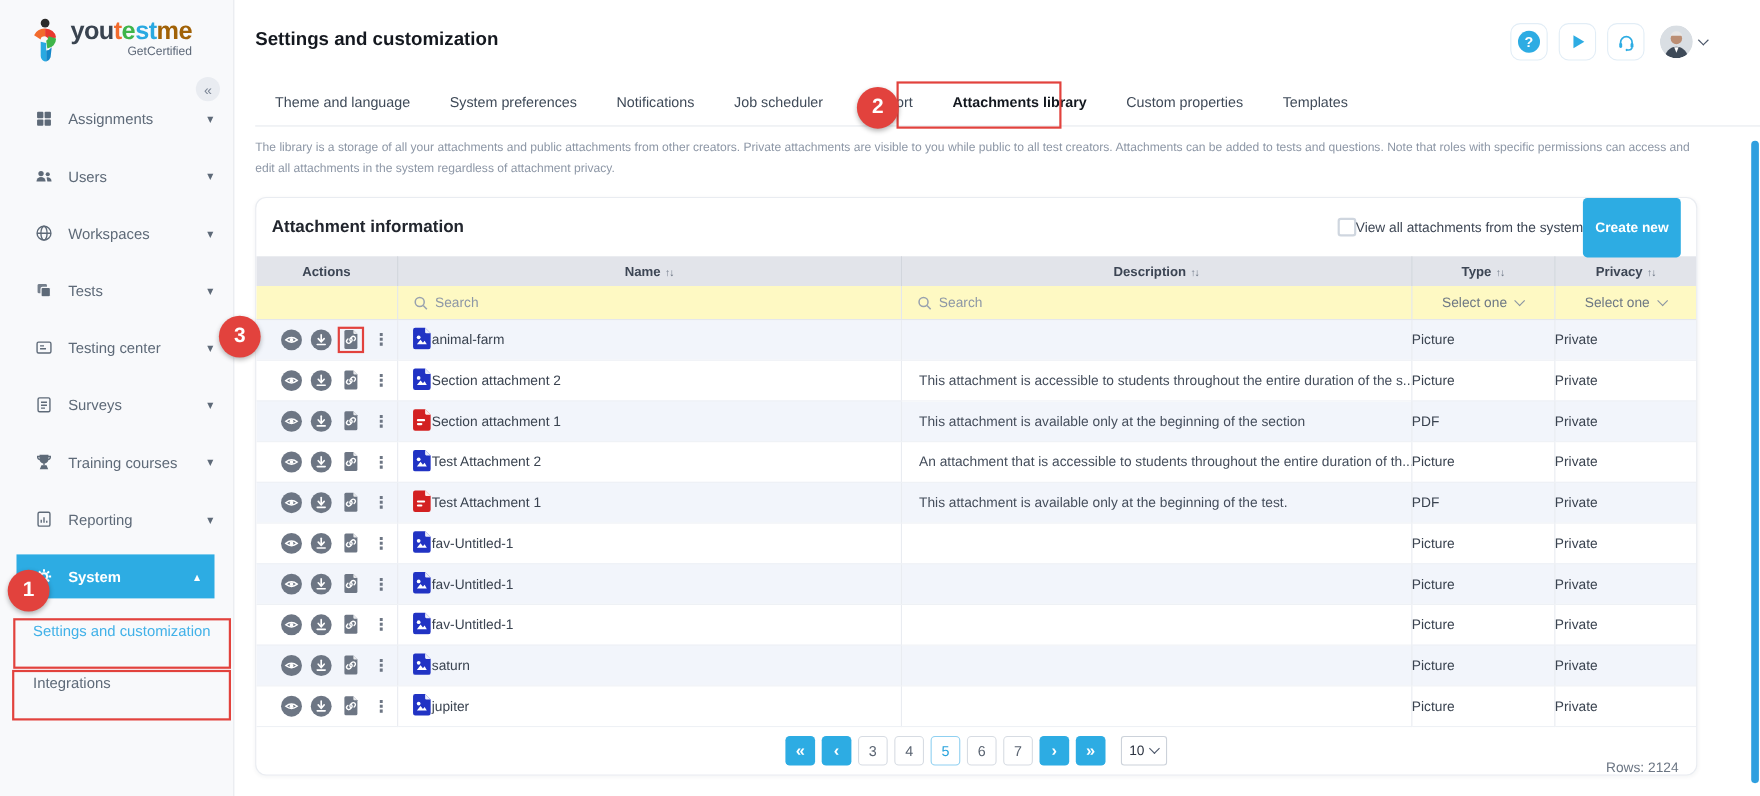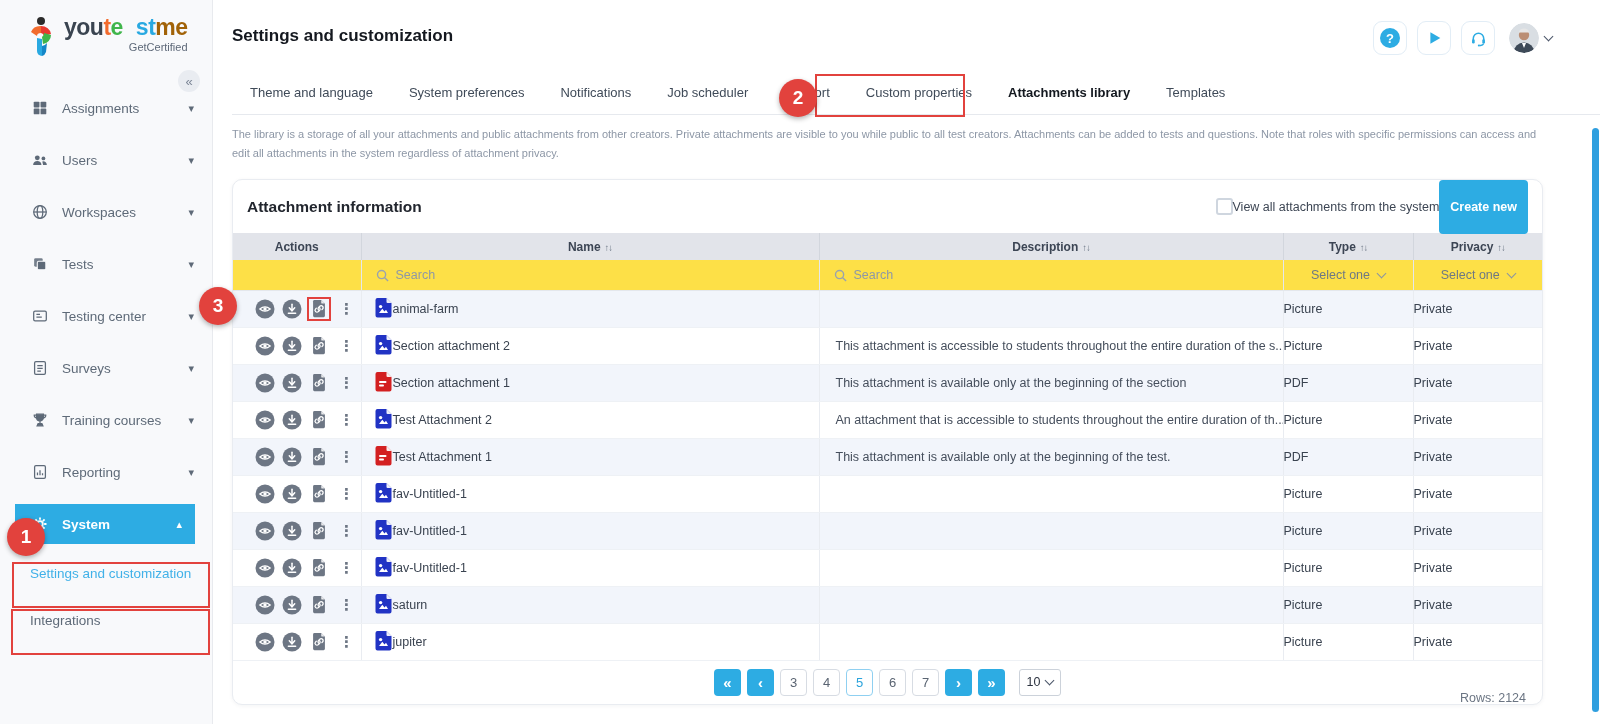--- a/index.html
+++ b/index.html
@@ -47,21 +47,21 @@
   .card-title { font-size:15.5px; font-weight:700; color:#22262e; }
   .card-head-right { margin-left:auto; display:flex; align-items:center; }
   .checkbox { width:17px; height:17px; border:2px solid #cfd6df; border-radius:3px; background:#fff; cursor:pointer; }
   .viewall-label { font-size:12.5px; color:#3d4654; }
   .btn-primary { background:#2dace3; color:#fff; border:none; border-radius:4px; font-size:12.5px; font-weight:600; padding:20px 11px; cursor:pointer; font-family:inherit; }
   
   table { width:100%; border-collapse:collapse; table-layout:fixed; }
   thead th { height:27px; background:#e2e4ea; font-size:12px; font-weight:700; color:#3c4554; border-right:1px solid #d2d6dd; text-align:center; }
   thead th:last-child { border-right:none; }
   thead th .sort { font-size:9.5px; color:#6d7786; margin-left:4px; letter-spacing:-1px; font-weight:400; }
-  tr.filter td { height:30px; background:#fde047; border-right:1px solid #e4e7ec; border-bottom:1px solid #e4e7ec; }
+  tr.filter td { height:30px; background:#fef9c3; border-right:1px solid #e4e7ec; border-bottom:1px solid #e4e7ec; }
   tr.filter td:last-child { border-right:none; }
   .searchbox { display:flex; align-items:center; gap:7px; padding-left:14px; }
   .searchbox input { border:none; outline:none; background:transparent; font-size:12.5px; color:#4a5260; width:85%; font-family:inherit; }
   .searchbox input::placeholder { color:#8e98a6; }
   .selectchip { display:flex; align-items:center; justify-content:center; gap:8px; font-size:12.5px; color:#6e7884; cursor:pointer; }
   tbody td { height:37px; border-bottom:1px solid #eef1f5; border-right:1px solid #e9ecf1; font-size:12.5px; color:#3a4350; }
   tbody td:last-child { border-right:none; }
   tbody tr:nth-child(even) { background:#f2f5fb; }
   .acts { display:flex; align-items:center; gap:7px; padding-left:22px; }
   .abtn { width:20px; height:20px; display:flex; align-items:center; justify-content:center; cursor:pointer; position:relative; }
@@ -92,21 +92,21 @@
   <div class="logo">
     <svg class="logo-mark" viewBox="0 0 34 46">
       <circle cx="17" cy="5" r="4" fill="#2b2b2b"></circle>
       <path d="M7 16 a10 9 0 0 1 10 -6 v7 a4 3 0 0 0 -4 3 z" fill="#f26b2d"></path>
       <path d="M17 10 a10 9 0 0 1 10 8 l-7 2 a4 4 0 0 0 -3 -3 z" fill="#e8392f"></path>
       <path d="M27 19 a9 9 0 0 1 -8 9 l-1 -7 a4 4 0 0 0 2 -4 z" fill="#3fb54a"></path>
       <path d="M13 22 l5 1 v17 a5 5 0 0 1 -5 -5 z" fill="#29a9e1"></path>
       <path d="M18 30 a7 7 0 0 0 5 -3 l-1 9 a6 6 0 0 1 -4 4 z" fill="#1487c8"></path>
     </svg>
     <span class="logo-txt">
-      <span class="logo-word" id="logo-word"><span style="color: rgb(58, 68, 80);">you</span><span style="color: rgb(242, 107, 45);">t</span><span style="color: rgb(63, 181, 74);">e</span><span style="color: rgb(41, 169, 225); margin-left: 13px;">st</span><span style="color: #a16207;">me</span></span>
+      <span class="logo-word" id="logo-word"><span style="color: rgb(58, 68, 80);">you</span><span style="color: rgb(242, 107, 45);">t</span><span style="color: rgb(63, 181, 74);">e</span><span style="color: rgb(41, 169, 225);">st</span><span style="color: #a16207;">me</span></span>
       <span class="logo-sub">GetCertified</span>
     </span>
   </div>
   <button class="collapse-btn">
       <span>«</span>
     </button>
   <nav class="nav" id="nav">
       <div class="nav-item">
         <span class="ico">
           <svg viewBox="0 0 20 20" fill="#5e6a78">
@@ -258,22 +258,22 @@
       <span class="chv dark"></span>
     </span>
   </div>
 
   <div class="tabs" id="tabs">
       <div class="tab">Theme and language</div>
       <div class="tab">System preferences</div>
       <div class="tab">Notifications</div>
       <div class="tab">Job scheduler</div>
       <div class="tab">Support</div>
+      <div class="tab active">Attachments library</div>
       <div class="tab">Custom properties</div>
-      <div class="tab active">Attachments library</div>
       <div class="tab">Templates</div>
     </div>
 
   <p class="intro">The library is a storage of all your attachments and public attachments from other creators. Private attachments are visible to you while public to all test creators. Attachments can be added to tests and questions. Note that roles with specific permissions can access and edit all attachments in the system regardless of attachment privacy.</p>
 
   <div class="card">
     <div class="card-head">
       <span class="card-title">Attachment information</span>
       <span class="card-head-right">
         <span class="checkbox"></span>

